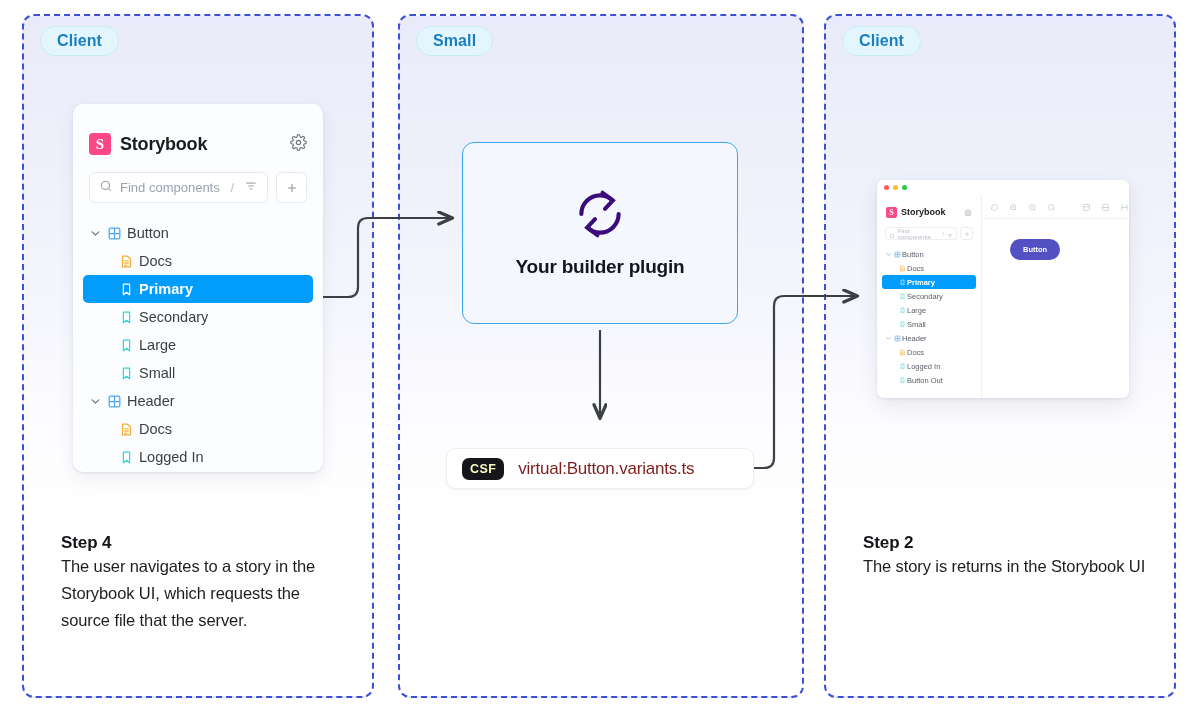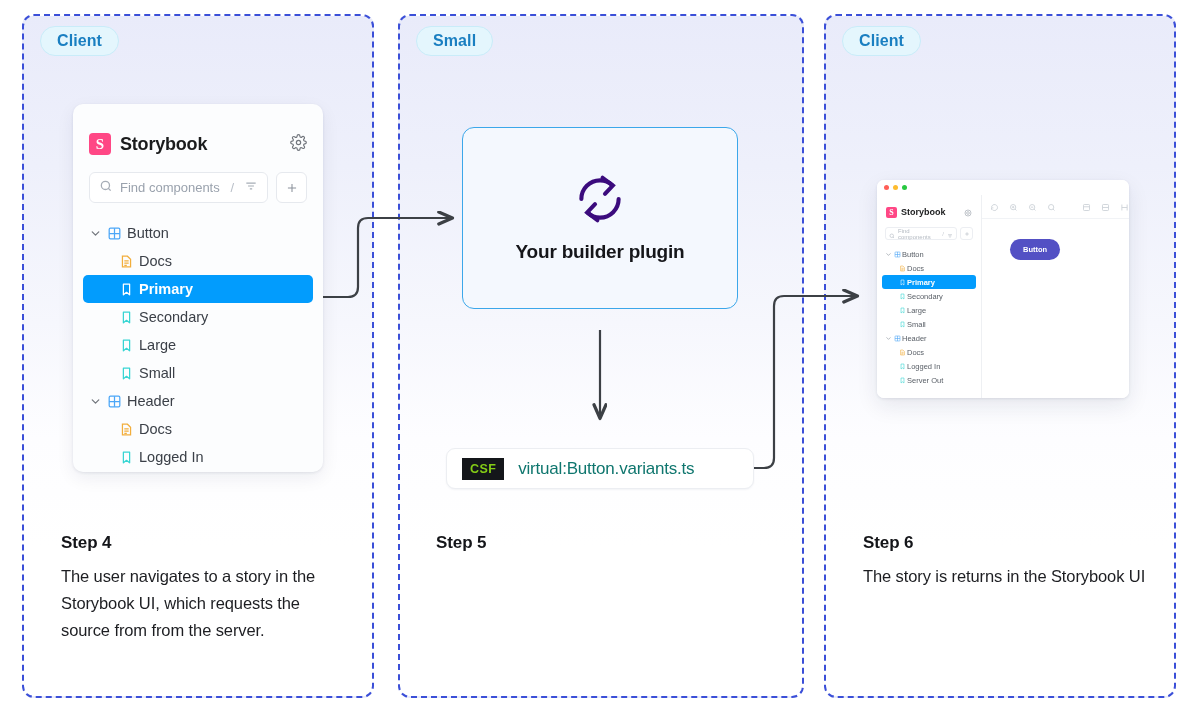--- a/index.html
+++ b/index.html
@@ -119,21 +119,21 @@
   }
   .tree-row.selected { background: #029cfd; color: #fff; font-weight: bold; }
   .tree-chev { width: 16px; display: flex; justify-content: center; color: #73777e; }
   .tree-ico { width: 22px; display: flex; justify-content: center; }
   .tree-row.child { padding-left: 32px; }
   .tree-label { margin-left: 2px; }
 
   
   .builder {
     position: absolute;
-    left: 462px; top: 127px;
+    left: 462px; top: 142px;
     width: 276px; height: 182px;
     background: #f4f8fe;
     border: 1.6px solid #3ba7ea;
     border-radius: 12px;
     display: flex; flex-direction: column;
     align-items: center; justify-content: center;
     gap: 12px;
     z-index: 4;
   }
   .builder-label {
@@ -148,26 +148,26 @@
     width: 308px; height: 41px;
     background: #fff;
     border: 1px solid #eceef2;
     border-radius: 9px;
     display: flex; align-items: center;
     padding-left: 15px; gap: 14px;
     box-shadow: 0 1px 2px rgba(20,30,70,.05);
     z-index: 4;
   }
   .csf-tag {
-    background: #14161a; color: #84cc16;
+    background: #14161a; color: #fef9c3;
     font-size: 12.5px; font-weight: bold;
-    padding: 4px 8px; border-radius: 0;
+    padding: 4px 8px; border-radius: 7px;
     letter-spacing: .4px;
   }
-  .csf-path { font-size: 17px; color: #0f766e; letter-spacing: -.2px; }
+  .csf-path { font-size: 17px; color: #7f1d1d; letter-spacing: -.2px; }
 
   
   .mini {
     position: absolute;
     left: 877px; top: 180px;
     width: 252px; height: 218px;
     background: #fff;
     border-radius: 7px;
     box-shadow: 0 1px 3px rgba(20,30,70,.10), 0 8px 22px rgba(20,30,70,.09);
     overflow: hidden;
@@ -204,21 +204,21 @@
     padding: 6px 13px;
     border-radius: 14px;
     display: inline-block;
   }
 
   
   .step { position: absolute; z-index: 6; }
   .step-1 { left: 61px;  top: 533px; width: 290px; }
   .step-2 { left: 436px; top: 533px; width: 300px; }
   .step-3 { left: 863px; top: 533px; width: 290px; }
-  .step-title { font-size: 17px; font-weight: bold; color: #141519; margin-bottom: 10px; letter-spacing: -.1px; }
+  .step-title { font-size: 17px; font-weight: bold; color: #141519; letter-spacing: -.1px; }
   .step-body { font-size: 16.5px; line-height: 1.63; color: #1d1e22; letter-spacing: -.1px; }
 
   
   .arrows { position: absolute; inset: 0; z-index: 5; pointer-events: none; }
 </style>
 </head>
 <body>
 
 <div class="stage">
 
@@ -499,21 +499,21 @@
                 </svg>
               </span>
               <span>Logged In</span>
             </div>
             <div class="m-row child">
               <span class="m-ico">
                 <svg width="7" height="7" viewBox="0 0 24 24" fill="none" stroke="#37d5d3" stroke-width="2" stroke-linejoin="round">
                   <path d="M7 3.5h10v17l-5-4-5 4z"></path>
                 </svg>
               </span>
-              <span>Server Out</span>
+              <span>Button Out</span>
             </div>
           </div>
       </div>
       <div class="mini-canvas">
         <div class="mini-toolbar">
           <span>
             <svg width="9" height="9" viewBox="0 0 24 24" fill="none" stroke="#cdd2d8" stroke-width="2.4">
                 <path d="M4 12a8 8 0 1 1 2.3 5.7"></path>
                 <path d="M4 18v-5h5"></path>
               </svg>
@@ -566,23 +566,22 @@
         <path d="M0.6,0.5 L6.8,3.2 L0.6,5.9" fill="none" stroke="#3c4045" stroke-width="1.5" stroke-linecap="round" stroke-linejoin="round"></path>
       </marker>
     </defs>
     <path d="M323,297 H348 Q358,297 358,287 V228 Q358,218 368,218 H452" fill="none" stroke="#3c4045" stroke-width="2.2" marker-end="url(#ah)"></path>
     <path d="M600,330 V418" fill="none" stroke="#3c4045" stroke-width="2.2" marker-end="url(#ah)"></path>
     <path d="M754,468 H764 Q774,468 774,458 V306 Q774,296 784,296 H857" fill="none" stroke="#3c4045" stroke-width="2.2" marker-end="url(#ah)"></path>
   </svg>
 
   <div class="step step-1">
     <div class="step-title">Step 4</div>
-    <div class="step-body">The user navigates to a story in the Storybook UI, which requests the source from from the server.</div>
+    <div class="step-body">The user navigates to a story in the Storybook UI, which requests the source file that the server.</div>
   </div>
   <div class="step step-2">
-    <div class="step-title">Step 5</div>
   </div>
   <div class="step step-3">
-    <div class="step-title">Step 6</div>
+    <div class="step-title">Step 2</div>
     <div class="step-body">The story is returns in the Storybook UI</div>
   </div>
 
 </div>
 
 </body></html>

